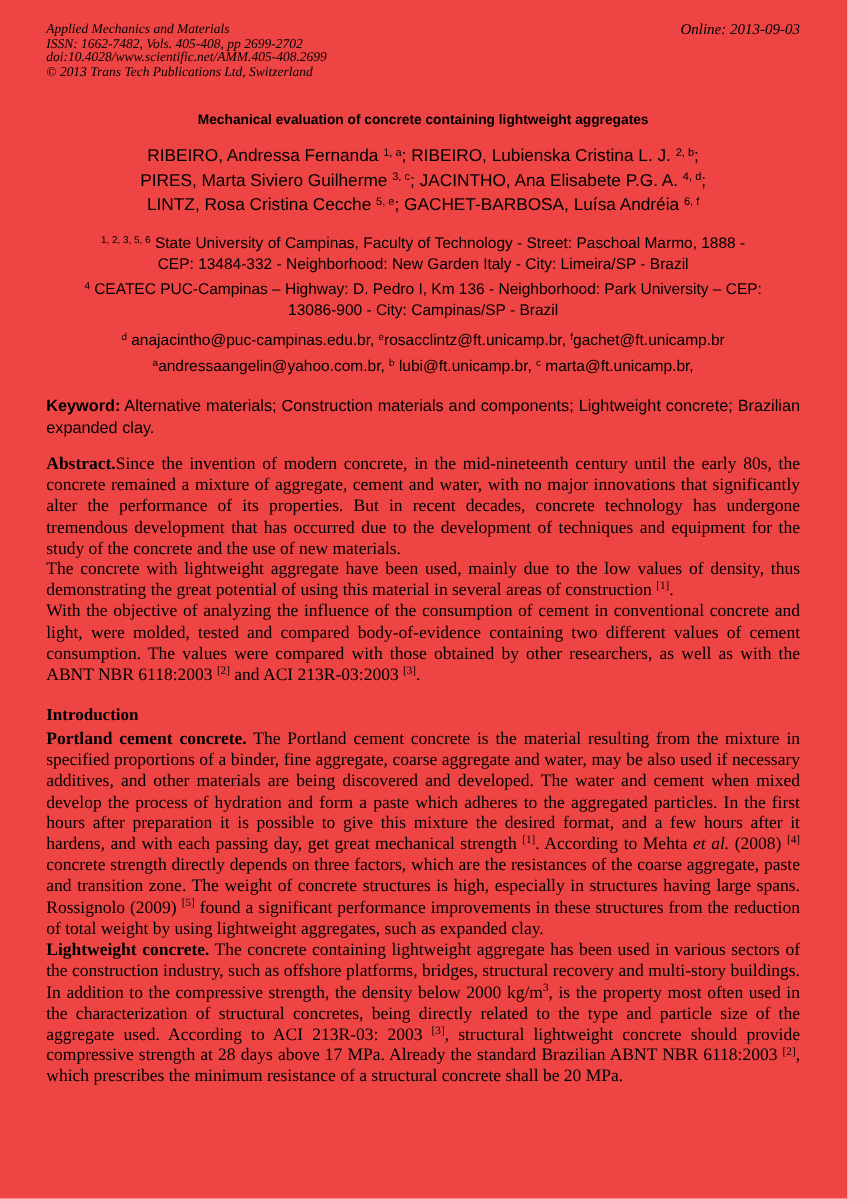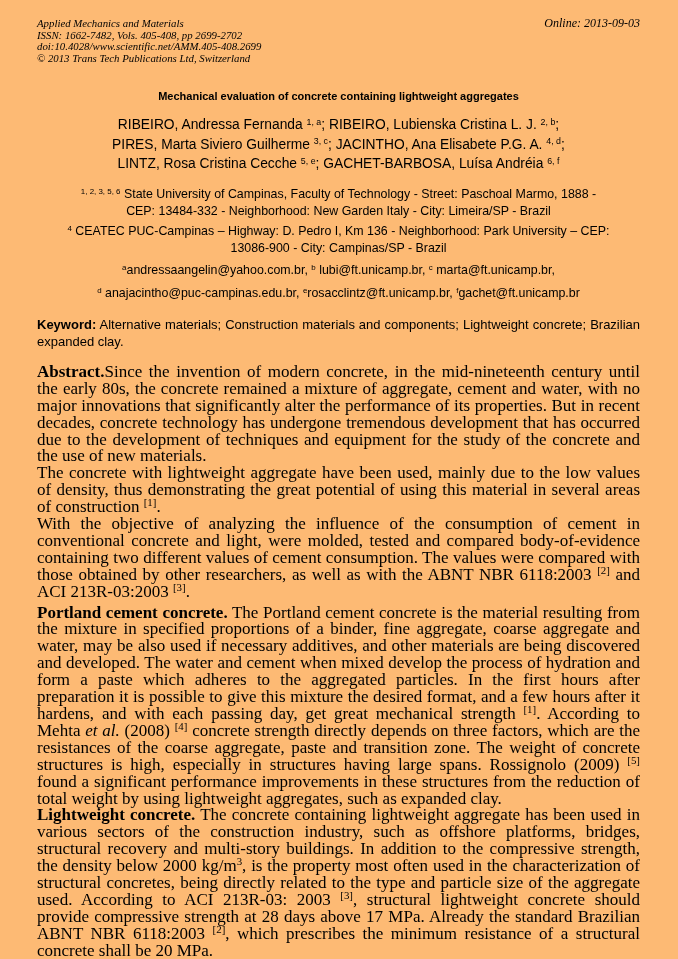--- a/index.html
+++ b/index.html
@@ -1,21 +1,21 @@
 <!DOCTYPE html>
 <html><head>
 <meta charset="utf-8">
 <style>
   * { margin: 0; padding: 0; box-sizing: border-box; }
   html, body { background: #ffffff; }
   body { width: 678px; height: 959px; position: relative; color: #000; }
   .page {
     width: 678px; height: 959px;
     padding: 18px 38px 0 37px;
-    background: #fdba74;
+    background: #ef4444;
     font-family: "Liberation Serif", serif;
     overflow: hidden;
   }
   
   .hdr { display: flex; justify-content: space-between; align-items: flex-start; }
   .hdr-left { font-style: italic; font-size: 10.8px; line-height: 11.6px; }
   .hdr-right { font-style: italic; font-size: 12px; line-height: 11.6px; text-align: right; }
   
   .title {
     margin-top: 23px; text-align: center;
@@ -43,21 +43,21 @@
   .email2 { margin-top: 8px; }
   
   .keywords {
     margin-top: 15px; text-align: justify;
     font-family: "Liberation Sans", sans-serif;
     font-size: 13px; line-height: 17px;
   }
   
   .abstract-block { margin-top: 14px; }
   .para {
-    font-size: 17px; line-height: 16.9px; text-align: justify;
+    font-size: 14px; line-height: 16.9px; text-align: justify;
   }
   .section-heading {
     margin-top: 13px; font-weight: bold; font-size: 13.6px; line-height: 17px;
   }
   .intro-block { margin-top: 4px; }
   sup { font-size: 0.64em; line-height: 0; vertical-align: baseline; position: relative; top: -0.55em; }
   .bold { font-weight: bold; }
   .italic { font-style: italic; }
 </style>
 </head>
@@ -79,30 +79,31 @@
 
   <div class="authors">
     <div><span>RIBEIRO, Andressa Fernanda </span><sup>1, a</sup><span>; RIBEIRO, Lubienska Cristina L. J. </span><sup>2, b</sup><span>;</span></div>
     <div><span>PIRES, Marta Siviero Guilherme </span><sup>3, c</sup><span>; JACINTHO, Ana Elisabete P.G. A. </span><sup>4, d</sup><span>;</span></div>
     <div><span>LINTZ, Rosa Cristina Cecche </span><sup>5, e</sup><span>; GACHET-BARBOSA, Luísa Andréia </span><sup>6, f</sup></div>
   </div>
 
   <div class="affil affil1"><sup>1, 2, 3, 5, 6</sup><span> State University of Campinas, Faculty of Technology - Street: Paschoal Marmo, 1888 - CEP: 13484-332 - Neighborhood: New Garden Italy - City: Limeira/SP - Brazil</span></div>
   <div class="affil affil2"><sup>4</sup><span> CEATEC PUC-Campinas – Highway: D. Pedro I, Km 136 - Neighborhood: Park University – CEP: 13086-900 - City: Campinas/SP - Brazil</span></div>
 
+  <div class="email email2"><sup>d</sup><span> anajacintho@puc-campinas.edu.br, </span><sup>e</sup><span>rosacclintz@ft.unicamp.br, </span><sup>f</sup><span>gachet@ft.unicamp.br</span></div>
   <div class="email email1"><sup>a</sup><span>andressaangelin@yahoo.com.br, </span><sup>b</sup><span> lubi@ft.unicamp.br, </span><sup>c</sup><span> marta@ft.unicamp.br,</span></div>
-  <div class="email email2"><sup>d</sup><span> anajacintho@puc-campinas.edu.br, </span><sup>e</sup><span>rosacclintz@ft.unicamp.br, </span><sup>f</sup><span>gachet@ft.unicamp.br</span></div>
 
   <div class="keywords"><span class="bold">Keyword:</span><span> Alternative materials; Construction materials and components; Lightweight concrete; Brazilian expanded clay.</span></div>
 
   <div class="abstract-block">
     <p class="para"><span class="bold">Abstract.</span><span>Since the invention of modern concrete, in the mid-nineteenth century until the early 80s, the concrete remained a mixture of aggregate, cement and water, with no major innovations that significantly alter the performance of its properties. But in recent decades, concrete technology has undergone tremendous development that has occurred due to the development of techniques and equipment for the study of the concrete and the use of new materials.</span></p>
     <p class="para"><span>The concrete with lightweight aggregate have been used, mainly due to the low values of density, thus demonstrating the great potential of using this material in several areas of construction </span><sup>[1]</sup><span>.</span></p>
     <p class="para"><span>With the objective of analyzing the influence of the consumption of cement in conventional concrete and light, were molded, tested and compared body-of-evidence containing two different values of cement consumption. The values were compared with those obtained by other researchers, as well as with the ABNT NBR 6118:2003 </span><sup>[2]</sup><span> and ACI 213R-03:2003 </span><sup>[3]</sup><span>.</span></p>
   </div>
 
+  <h2 class="section-heading">Introduction</h2>
 
   <div class="intro-block">
     <p class="para"><span class="bold">Portland cement concrete.</span><span> The Portland cement concrete is the material resulting from the mixture in specified proportions of a binder, fine aggregate, coarse aggregate and water, may be also used if necessary additives, and other materials are being discovered and developed. The water and cement when mixed develop the process of hydration and form a paste which adheres to the aggregated particles. In the first hours after preparation it is possible to give this mixture the desired format, and a few hours after it hardens, and with each passing day, get great mechanical strength </span><sup>[1]</sup><span>. According to Mehta </span><span class="italic">et al.</span><span> (2008) </span><sup>[4]</sup><span> concrete strength directly depends on three factors, which are the resistances of the coarse aggregate, paste and transition zone. The weight of concrete structures is high, especially in structures having large spans. Rossignolo (2009) </span><sup>[5]</sup><span> found a significant performance improvements in these structures from the reduction of total weight by using lightweight aggregates, such as expanded clay.</span></p>
     <p class="para"><span class="bold">Lightweight concrete.</span><span> The concrete containing lightweight aggregate has been used in various sectors of the construction industry, such as offshore platforms, bridges, structural recovery and multi-story buildings. In addition to the compressive strength, the density below 2000 kg/m</span><sup>3</sup><span>, is the property most often used in the characterization of structural concretes, being directly related to the type and particle size of the aggregate used. According to ACI 213R-03: 2003 </span><sup>[3]</sup><span>, structural lightweight concrete should provide compressive strength at 28 days above 17 MPa. Already the standard Brazilian ABNT NBR 6118:2003 </span><sup>[2]</sup><span>, which prescribes the minimum resistance of a structural concrete shall be 20 MPa.</span></p>
   </div>
 
 </div>
 
 </body></html>

